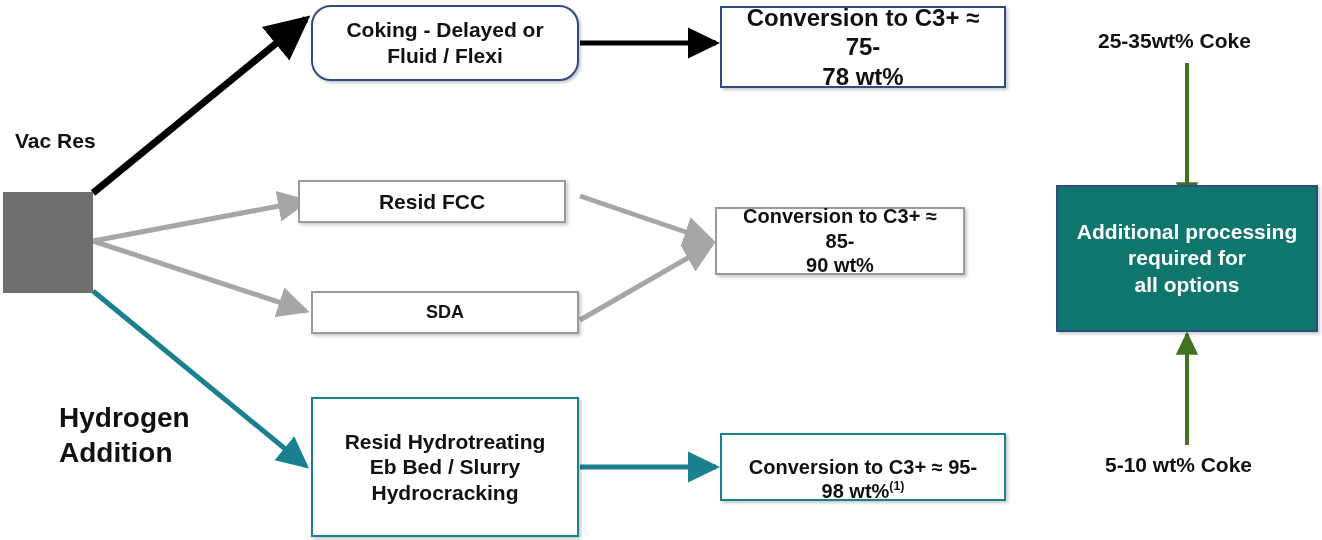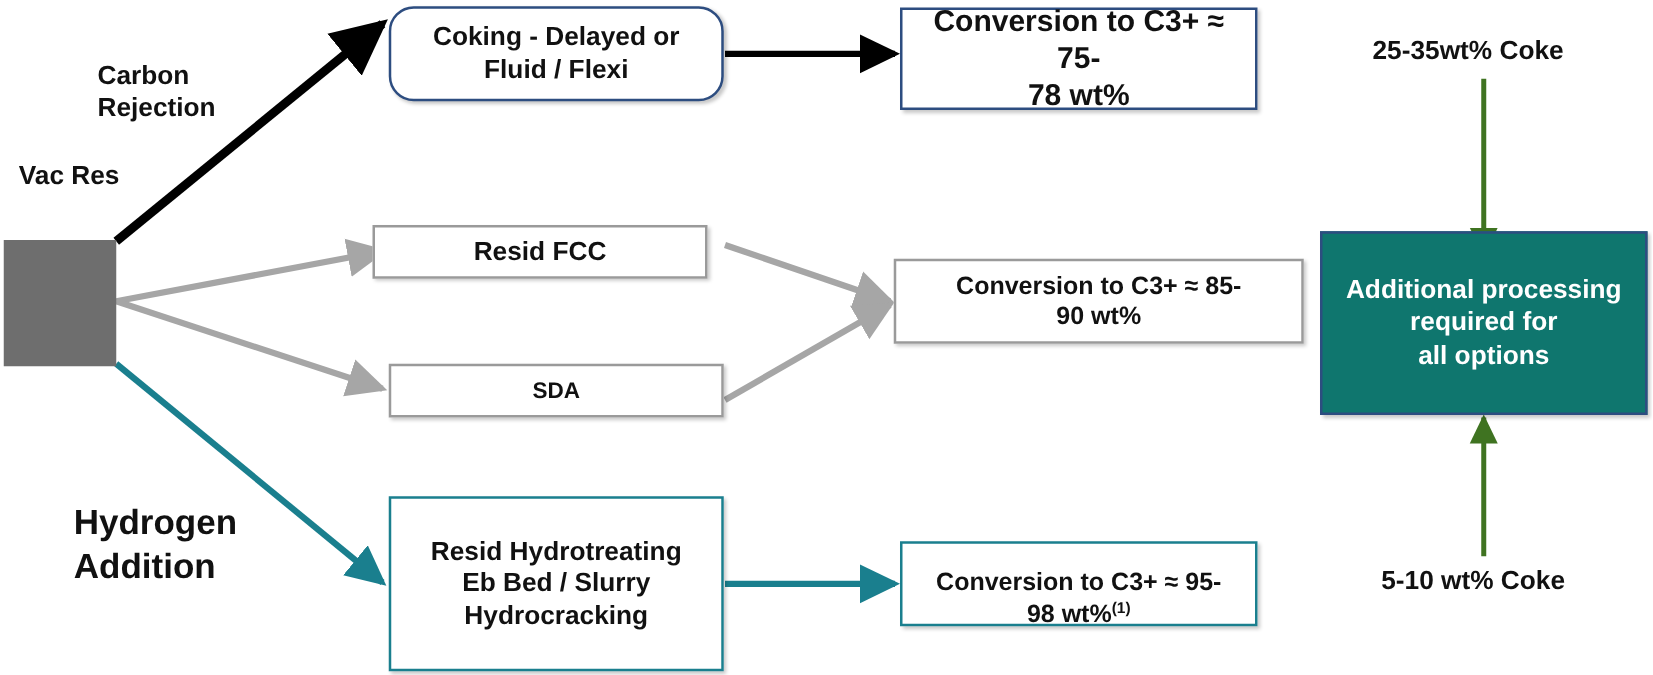--- a/index.html
+++ b/index.html
@@ -118,22 +118,20 @@
 
     <line x1="93" y1="291" x2="306" y2="466" stroke="#1a7f8e" stroke-width="5" marker-end="url(#ah-teal)"></line>
 
     <line x1="580" y1="467" x2="716" y2="467" stroke="#1a7f8e" stroke-width="5" marker-end="url(#ah-teal)"></line>
 
     <line x1="1187" y1="63" x2="1187" y2="203" stroke="#3f7321" stroke-width="4" marker-end="url(#ah-green)"></line>
 
     <line x1="1187" y1="445" x2="1187" y2="334" stroke="#3f7321" stroke-width="4" marker-end="url(#ah-green)"></line>
   </svg>
 
-  <div class="free-label" style="left:78px; top:48px; font-size:21px;">Carbon
-Rejection</div>
 
   <div class="free-label" style="left:15px; top:128px; font-size:21px;">Vac Res</div>
 
   <div class="free-label" style="left:59px; top:400px; font-size:28px;">Hydrogen
 Addition</div>
 
   <div class="src-box" style="left:3px; top:192px; width:90px; height:101px;"></div>
 
   <div class="node b-navy" style="left:311px; top:5px; width:268px; height:76px; font-size:21px;border-radius:20px;">
     <span class="node-text">Coking  - Delayed or
@@ -152,21 +150,21 @@
     <span class="node-text">Resid Hydrotreating
 Eb Bed / Slurry
 Hydrocracking</span>
   </div>
 
   <div class="node b-navy" style="left:720px; top:6px; width:286px; height:82px; font-size:24px;">
     <span class="node-text">Conversion to C3+ ≈ 75-
 78 wt%</span>
   </div>
 
-  <div class="node b-gray" style="left:715px; top:207px; width:328px; height:68px; font-size:20px;">
+  <div class="node b-gray" style="left:715px; top:207px; width:250px; height:68px; font-size:20px;">
     <span class="node-text">Conversion to C3+ ≈ 85-
 90 wt%</span>
   </div>
 
   <div class="node b-teal" style="left:720px; top:433px; width:286px; height:68px; font-size:20px;">
     <span class="node-text">
       <span>Conversion to C3+ ≈ 95-
 98 wt%</span><span class="sup">(1)</span>
     </span>
   </div>

